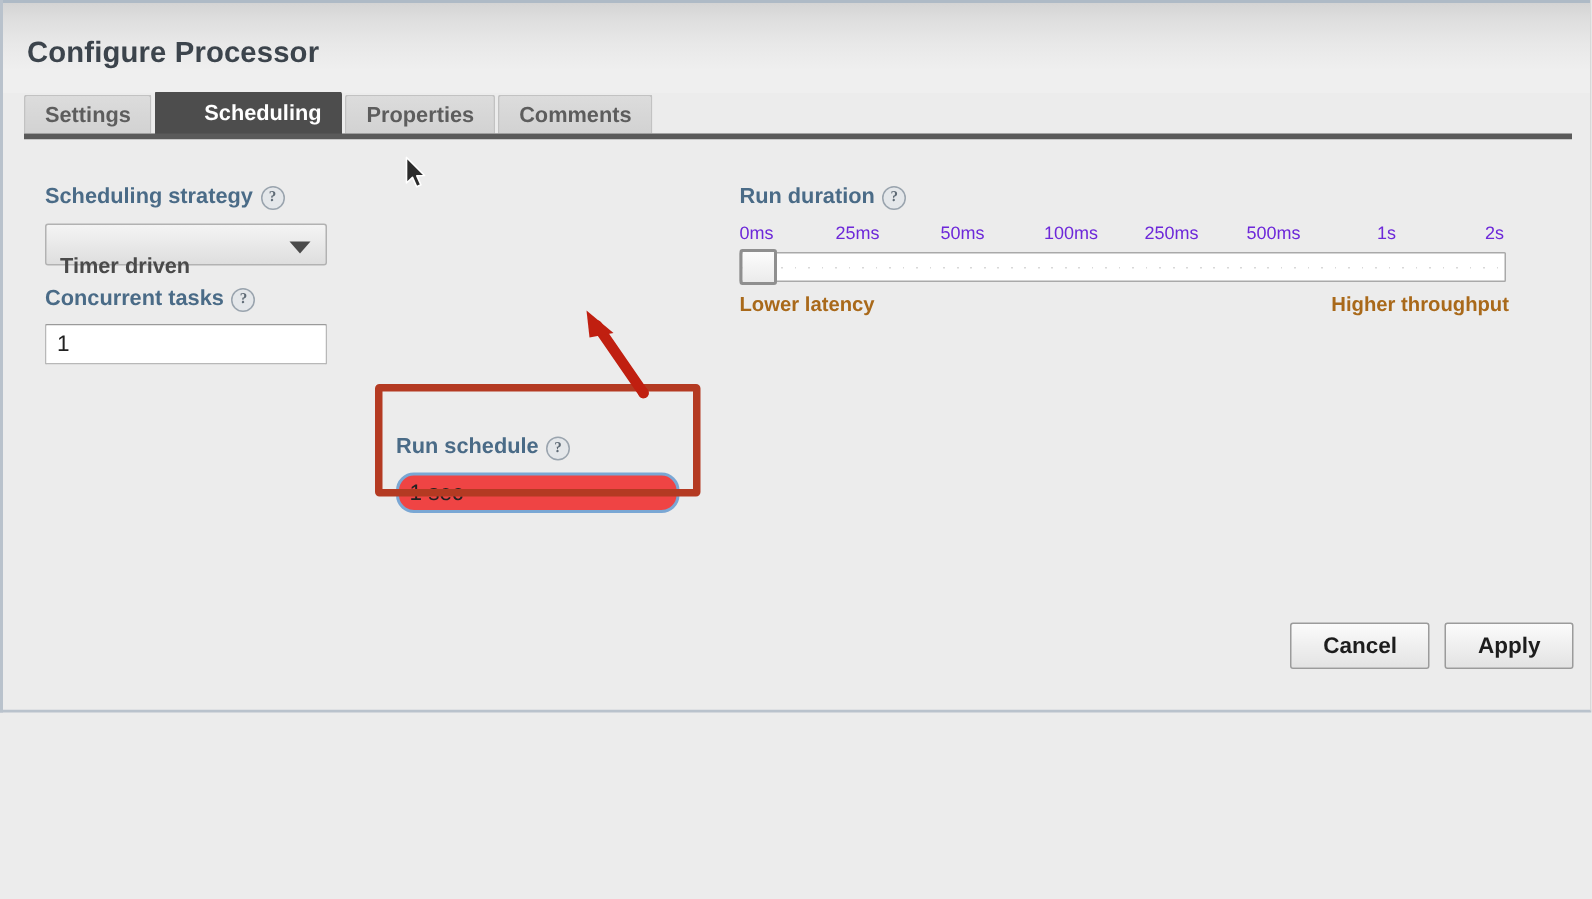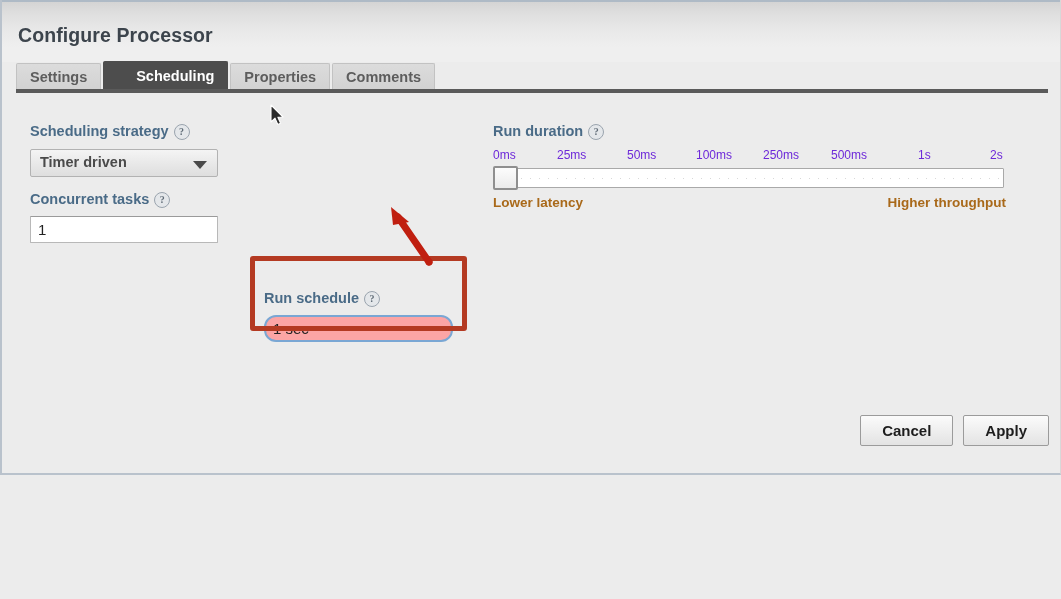--- a/index.html
+++ b/index.html
@@ -138,21 +138,21 @@
     box-sizing: border-box;
     background: linear-gradient(to bottom, #f4f4f4 0%, #dedede 100%);
     border: 1px solid #b2b2b2;
     border-radius: 2px;
     position: relative;
     cursor: pointer;
   }
   #strategy-value {
     position: absolute;
     left: 9px;
-    top: 4px;
+    top: 20px;
     font-size: 14.5px;
     font-weight: bold;
     color: #4a4a4a;
   }
   #strategy-arrow {
     position: absolute;
     right: 10px;
     top: 11px;
     width: 0; height: 0;
     border-left: 7px solid transparent;
@@ -194,21 +194,21 @@
   #runsched-block {
     position: absolute;
     left: 262px;
     top: 177px;
   }
   #runsched-input {
     margin-top: 8px;
     width: 189px;
     height: 27px;
     box-sizing: border-box;
-    background: #fca5a5;
+    background: #ef4444;
     border: 2px solid #7aa7d4;
     border-radius: 12px;
     font-family: "Liberation Sans", sans-serif;
     font-size: 15px;
     color: #222;
     padding: 0 7px;
     outline: none;
   }
 
   

